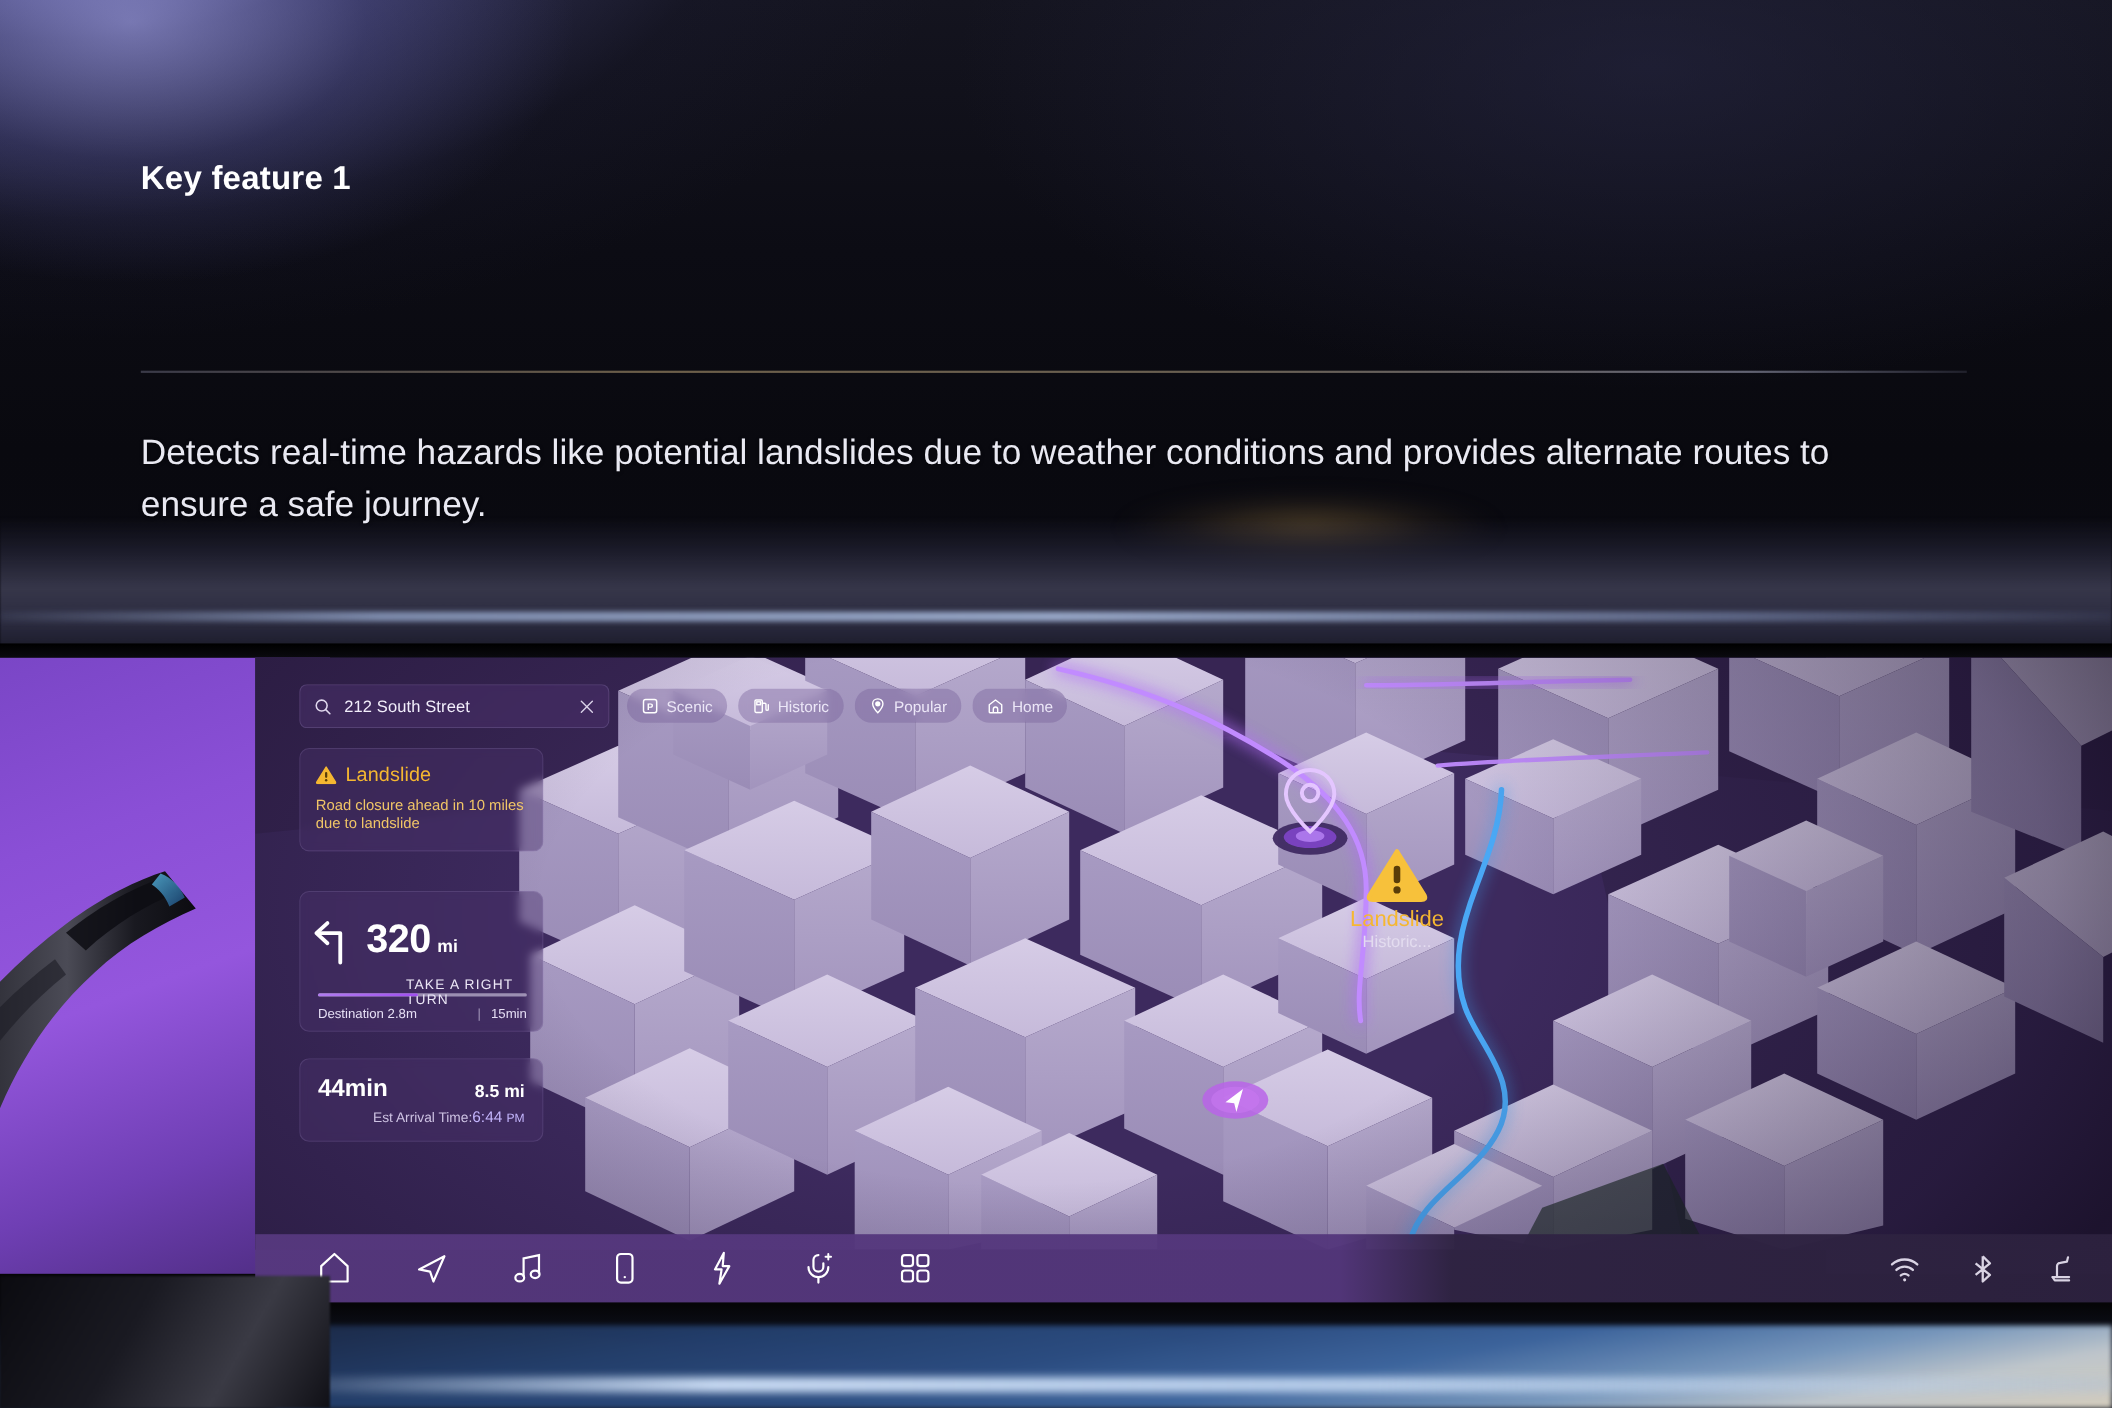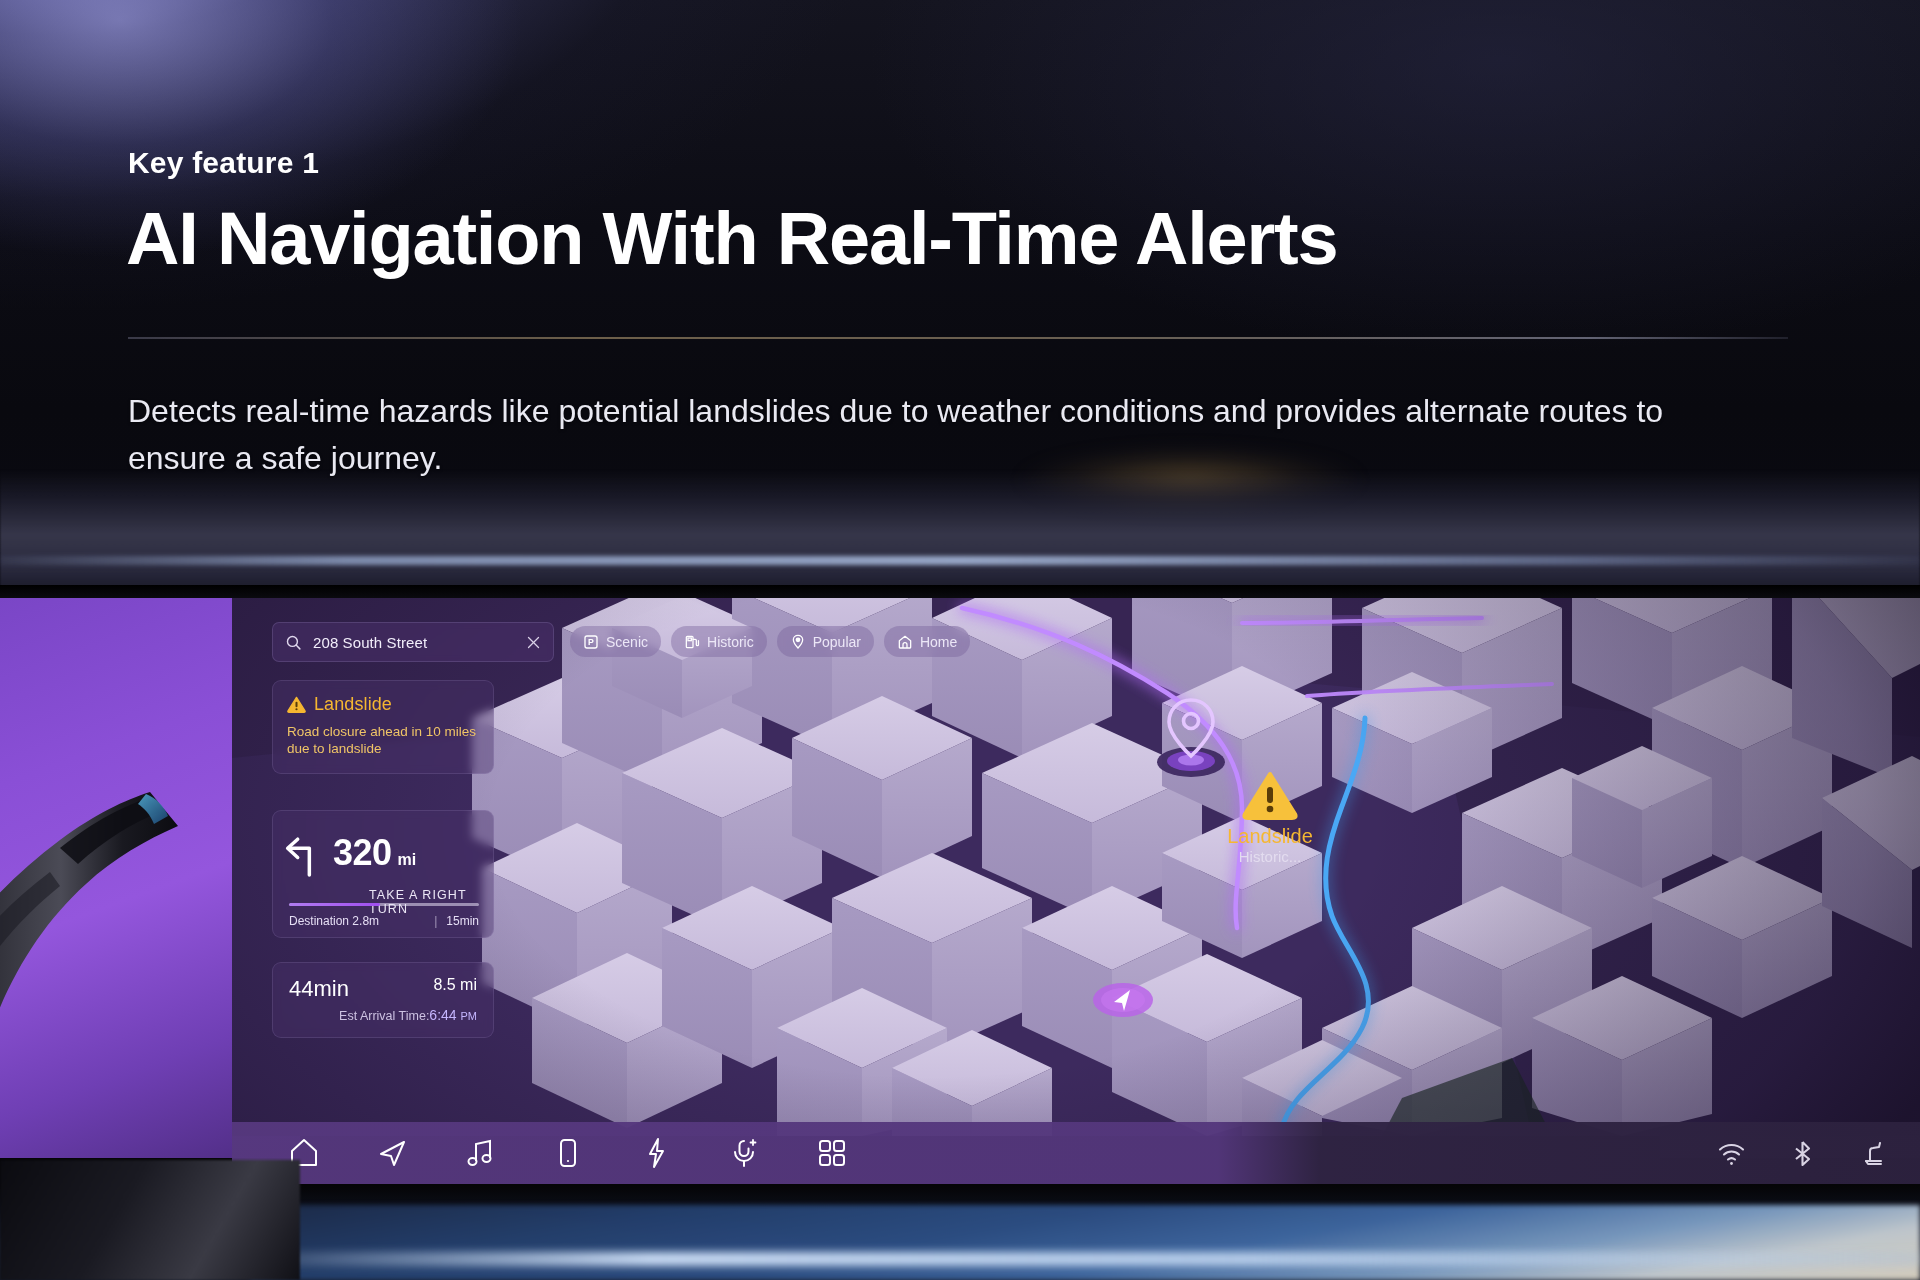--- a/index.html
+++ b/index.html
@@ -135,21 +135,21 @@
   .nav-dist .unit { color:#fff; font-size:16px; font-weight:bold; }
   .nav-sub { color:#ece7f6; font-size:12.5px; letter-spacing:1.1px; margin-top:9px; margin-left:88px; }
   .progress-wrap { position:absolute; left:16px; bottom:31px; width:190px; height:3px; background:rgba(232,226,245,0.55); border-radius:2px; overflow:hidden;}
   .progress-fill { height:100%; width:48%; background:linear-gradient(90deg,#b07cf0,#a14ff0); border-radius:2px;}
   .nav-foot { position:absolute; left:16px; bottom:9px; width:190px; display:flex; align-items:center; color:#e6dff5; font-size:12px;}
   .nav-foot .dest{ flex:1 }
   .nav-foot .sep{ opacity:.55; margin:0 9px;}
   .nav-foot .mins{ }
 
   .card.eta { left:0; top:340px; padding:13px 16px 14px; }
-  .eta-row1 { display:flex; justify-content:space-between; align-items:flex-start; }
+  .eta-row1 { display:flex; justify-content:space-between; align-items:flex-end;font-weight:bold; }
   .eta-row1 .a { color:#ffffff; font-size:22px; }
   .eta-row1 .b { color:#ffffff; font-size:16px; }
   .eta-row2 { display:flex; justify-content:flex-end; align-items:baseline; margin-top:5px; }
   .eta-row2 .a { color:#cdc2e2; font-size:12.5px; }
   .eta-row2 .b { color:#c4b5fd; font-size:14px; }
   .eta-row2 .b .ampm{ font-size:11px; }
 
   
   .pin-marker { position:absolute; left:1148px; top:690px; z-index:22; }
   .warn-marker { position:absolute; left:1228px; top:770px; z-index:23; text-align:center; width:140px; margin-left:-28px;}
@@ -199,21 +199,20 @@
 
 <div class="stage">
 
   <div class="hero"></div>
   <div class="hero-glow2"></div>
   <div class="dash-amber"></div>
   <div class="dash-band"></div>
   <div class="dash-hl"></div>
 
   <div class="kicker">Key feature 1</div>
-  <div class="headline">AI Navigation With Real-Time Alerts</div>
   <div class="divider"></div>
   <div class="subcopy">Detects real-time hazards like potential landslides due to weather conditions and provides alternate routes to ensure a safe journey.</div>
 
   <div class="screen-bezel"></div>
   <div class="amb-left"></div>
   <div class="amb-right"></div>
 
   <div class="map">
     <svg width="1700" height="538" viewBox="0 0 1700 538">
       <defs>
@@ -416,21 +415,21 @@
       <path d="M38 10 L22 22 L30 23 L32 31 Z" fill="#ffffff"></path>
     </svg>
   </div>
 
   <div class="panel">
     <div class="searchbar">
       <svg class="s-ico" viewBox="0 0 24 24" fill="none" stroke="#efe8fb" stroke-width="2">
         <circle cx="10.5" cy="10.5" r="7"></circle>
           <line x1="16" y1="16" x2="21" y2="21" stroke-linecap="round"></line>
       </svg>
-      <span class="s-val">208 South Street</span>
+      <span class="s-val">212 South Street</span>
       <svg class="s-x" viewBox="0 0 24 24" stroke="#efe8fb" stroke-width="2" stroke-linecap="round">
         <line x1="4" y1="4" x2="20" y2="20"></line>
           <line x1="20" y1="4" x2="4" y2="20"></line>
       </svg>
     </div>
 
     <div class="card alert">
       <div class="alert-head">
         <svg width="19" height="17" viewBox="0 0 56 50">
           <path d="M28 4 L53 44 Q55 48 50 48 L6 48 Q1 48 3 44 Z" fill="#f5b731" stroke="#f5b731" stroke-width="4" stroke-linejoin="round"></path>

